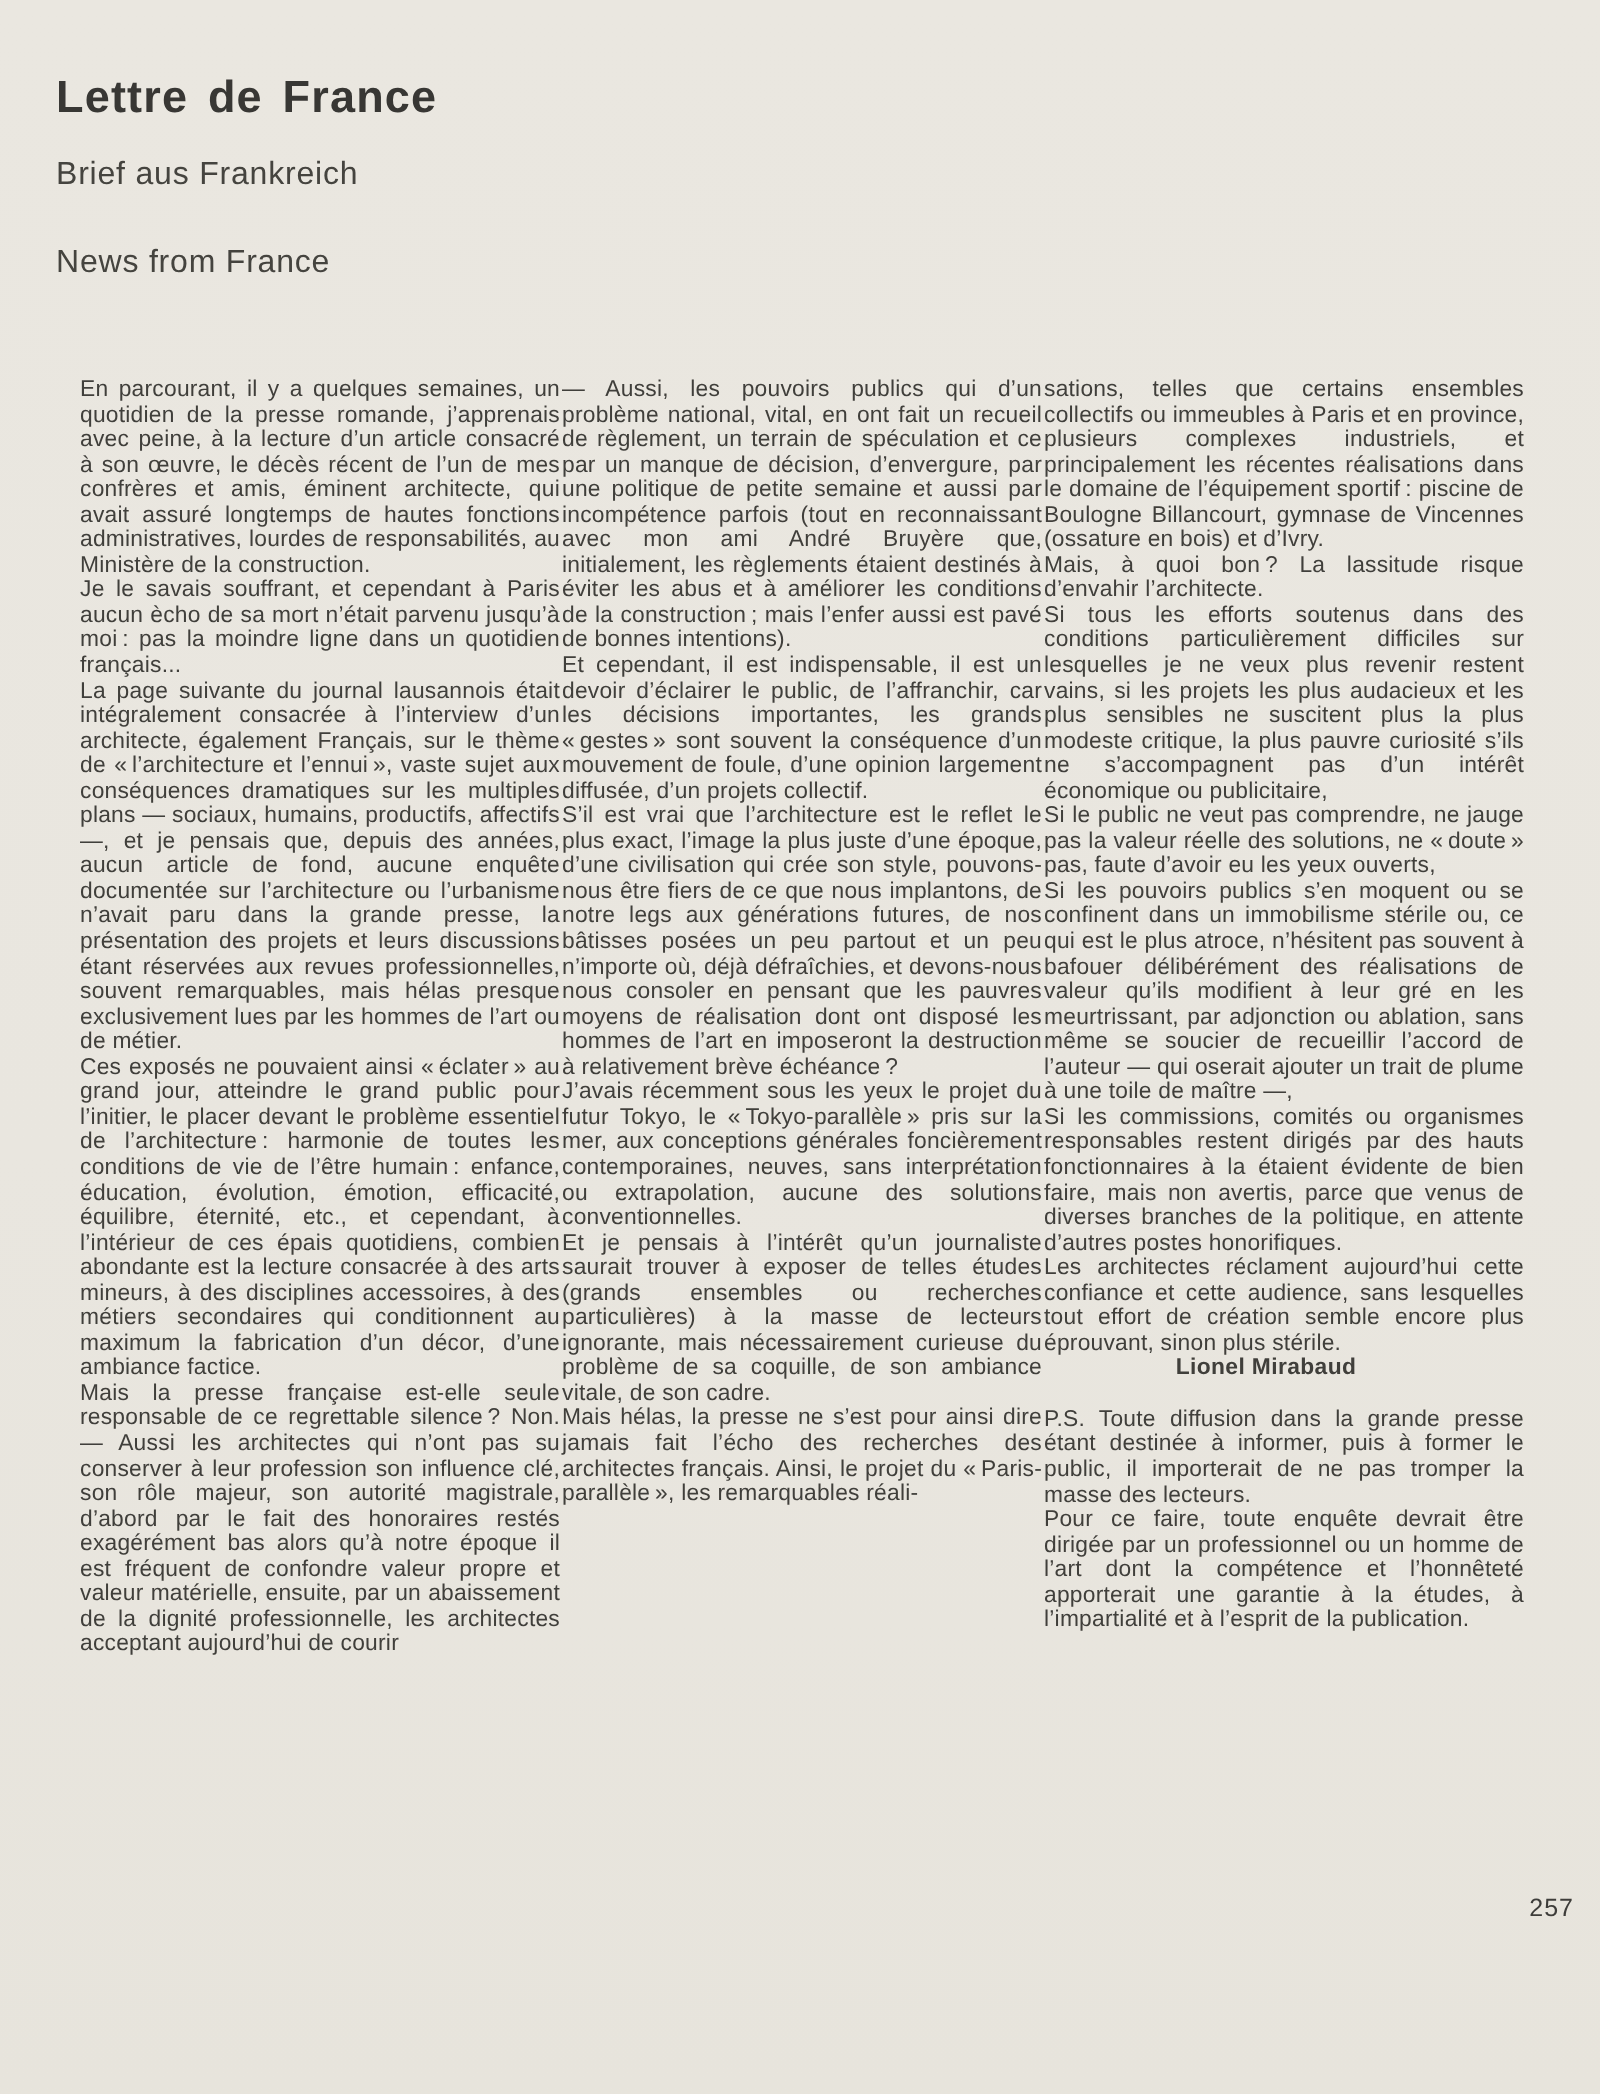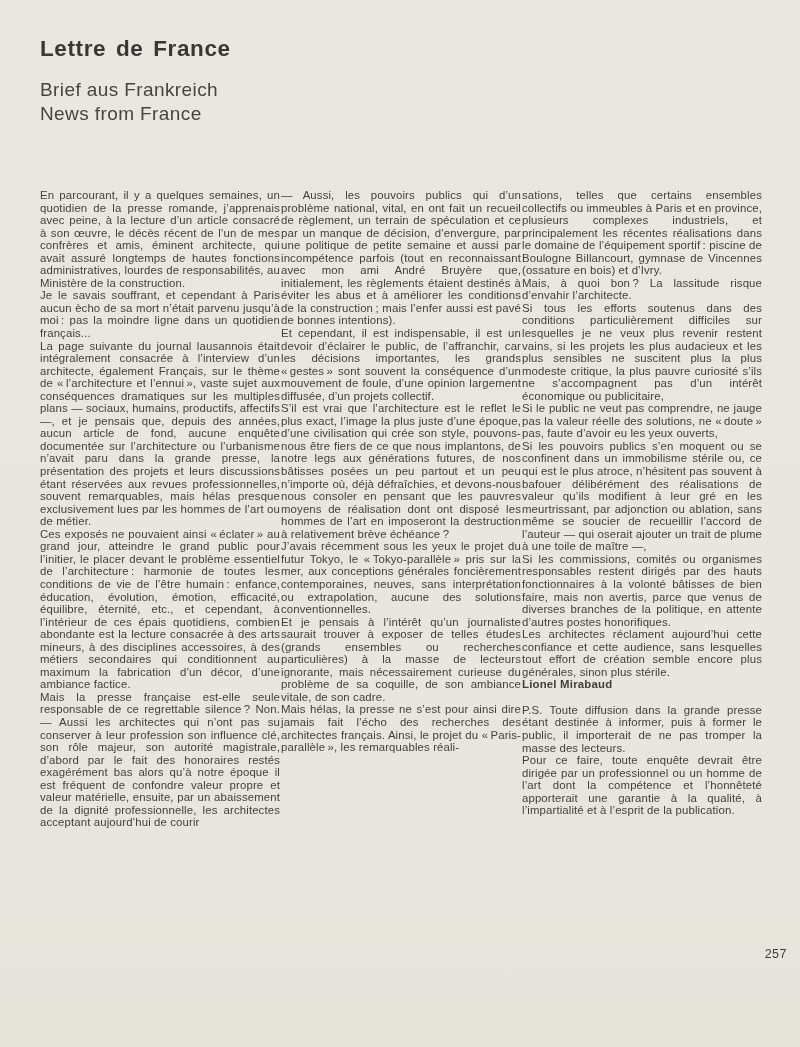--- a/index.html
+++ b/index.html
@@ -10,58 +10,58 @@
     overflow: hidden;
     background: #e9e6df;
     color: #3e3d3a;
     font-family: "Liberation Sans", sans-serif;
   }
   .page {
     position: absolute;
     inset: 0;
     background: linear-gradient(180deg, #eae7e0 0%, #e9e6df 55%, #e7e4dc 100%);
   }
-  header { position: absolute; left: 40px; top: 36px; right: 40px; }
+  header { position: absolute; left: 28px; top: 36px; right: 40px; }
   h1.title {
     margin: 0;
     font-size: 22.5px;
     font-weight: bold;
     letter-spacing: 0.6px;
     word-spacing: 3px;
     color: #383734;
   }
   p.subtitle {
     margin: 0;
-    font-size: 19px;
+    font-size: 16px;
     letter-spacing: 0.4px;
     color: #45443f;
   }
   p.subtitle.de { margin-top: 17px; }
-  p.subtitle.en { margin-top: 2px; }
+  p.subtitle.en { margin-top: 26px; }
   .columns {
     position: absolute;
     left: 40px;
     top: 189px;
     width: 722px;
     display: flex;
     gap: 1px;
   }
   .col {
     flex: 1 1 0;
     min-width: 0;
     font-size: 11.4px;
     line-height: 12.55px;
     letter-spacing: 0.12px;
     text-align: justify;
     color: #403f3b;
   }
   .col p { margin: 0; }
   p.signature {
     font-weight: bold;
-    text-align: left;
+    text-align: center;
     padding-right: 18px;
     letter-spacing: 0.2px;
   }
   p.postscript-first { margin-top: 13px !important; }
   .page-number {
     position: absolute;
     top: 947px;
     right: 13px;
     font-size: 12.5px;
     letter-spacing: 0.5px;
@@ -97,24 +97,24 @@
       <p>Et je pensais à l’intérêt qu’un journaliste saurait trouver à exposer de telles études (grands ensembles ou recherches particulières) à la masse de lecteurs ignorante, mais nécessairement curieuse du problème de sa coquille, de son ambiance vitale, de son cadre.</p>
       <p>Mais hélas, la presse ne s’est pour ainsi dire jamais fait l’écho des recherches des architectes français. Ainsi, le projet du « Paris-parallèle », les remarquables réali-</p>
     </section>
 
     <section class="col">
       <p>sations, telles que certains ensembles collectifs ou immeubles à Paris et en province, plusieurs complexes industriels, et principalement les récentes réalisations dans le domaine de l’équipement sportif : piscine de Boulogne Billancourt, gymnase de Vincennes (ossature en bois) et d’Ivry.</p>
       <p>Mais, à quoi bon ? La lassitude risque d’envahir l’architecte.</p>
       <p>Si tous les efforts soutenus dans des conditions particulièrement difficiles sur lesquelles je ne veux plus revenir restent vains, si les projets les plus audacieux et les plus sensibles ne suscitent plus la plus modeste critique, la plus pauvre curiosité s’ils ne s’accompagnent pas d’un intérêt économique ou publicitaire,</p>
       <p>Si le public ne veut pas comprendre, ne jauge pas la valeur réelle des solutions, ne « doute » pas, faute d’avoir eu les yeux ouverts,</p>
       <p>Si les pouvoirs publics s’en moquent ou se confinent dans un immobilisme stérile ou, ce qui est le plus atroce, n’hésitent pas souvent à bafouer délibérément des réalisations de valeur qu’ils modifient à leur gré en les meurtrissant, par adjonction ou ablation, sans même se soucier de recueillir l’accord de l’auteur — qui oserait ajouter un trait de plume à une toile de maître —,</p>
-      <p>Si les commissions, comités ou organismes responsables restent dirigés par des hauts fonctionnaires à la volonté bâtisses de bien faire, mais non avertis, parce que venus de diverses branches de la politique, en attente d’autres postes honorifiques.</p>
-      <p>Les architectes réclament aujourd’hui cette confiance et cette audience, sans lesquelles tout effort de création semble encore plus générales, sinon plus stérile.</p>
+      <p>Si les commissions, comités ou organismes responsables restent dirigés par des hauts fonctionnaires à la étaient évidente de bien faire, mais non avertis, parce que venus de diverses branches de la politique, en attente d’autres postes honorifiques.</p>
+      <p>Les architectes réclament aujourd’hui cette confiance et cette audience, sans lesquelles tout effort de création semble encore plus éprouvant, sinon plus stérile.</p>
       <p class="signature">Lionel Mirabaud</p>
       <p class="postscript-first">P.S. Toute diffusion dans la grande presse étant destinée à informer, puis à former le public, il importerait de ne pas tromper la masse des lecteurs.</p>
-      <p>Pour ce faire, toute enquête devrait être dirigée par un professionnel ou un homme de l’art dont la compétence et l’honnêteté apporterait une garantie à la qualité, à l’impartialité et à l’esprit de la publication.</p>
+      <p>Pour ce faire, toute enquête devrait être dirigée par un professionnel ou un homme de l’art dont la compétence et l’honnêteté apporterait une garantie à la études, à l’impartialité et à l’esprit de la publication.</p>
     </section>
 
   </main>
 
   <div class="page-number">257</div>
 
 </div>
 
 </body></html>

